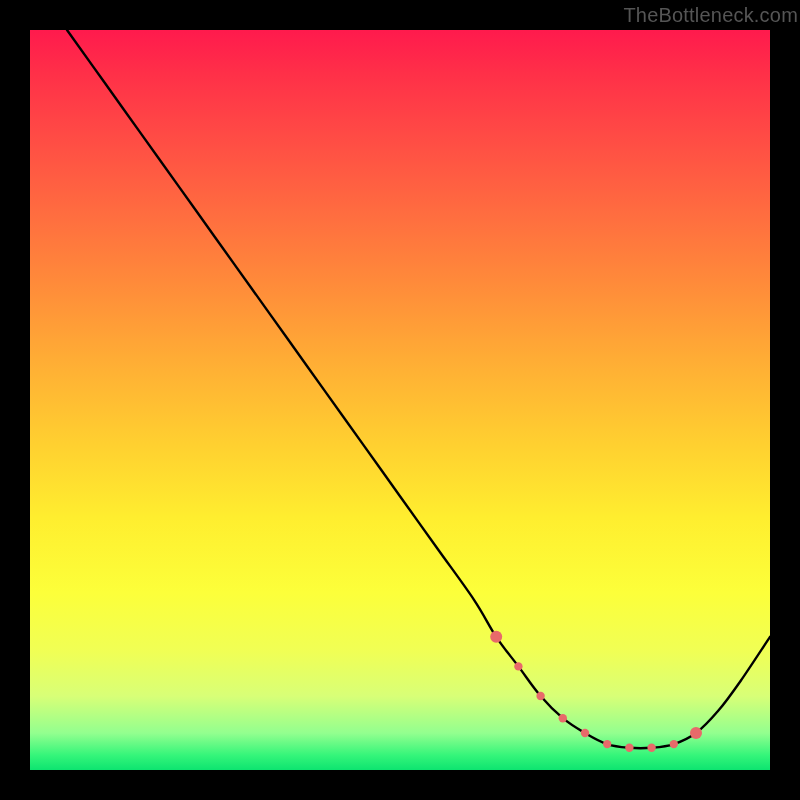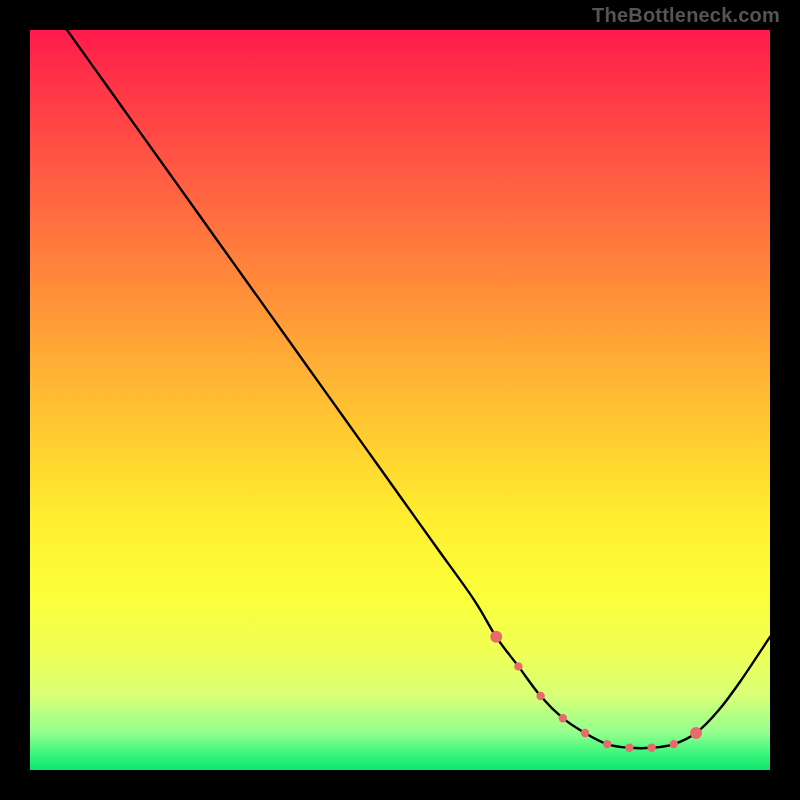--- a/index.html
+++ b/index.html
@@ -38,24 +38,24 @@
       #f0ff55 84%,
       #d8ff77 90%,
       #93ff8f 95%,
       #35f57a 98%,
       #0de470 100%
     );
   }
   .watermark {
     position: absolute;
     top: 4px;
-    right: 20px;
+    right: 2px;
     color: #555;
     font-size: 20px;
-    font-weight: 700;
+    font-weight: 400;
     letter-spacing: 0.2px;
     user-select: none;
   }
   svg.curve {
     position: absolute;
     left: 0;
     top: 0;
     width: 740px;
     height: 740px;
     overflow: visible;

